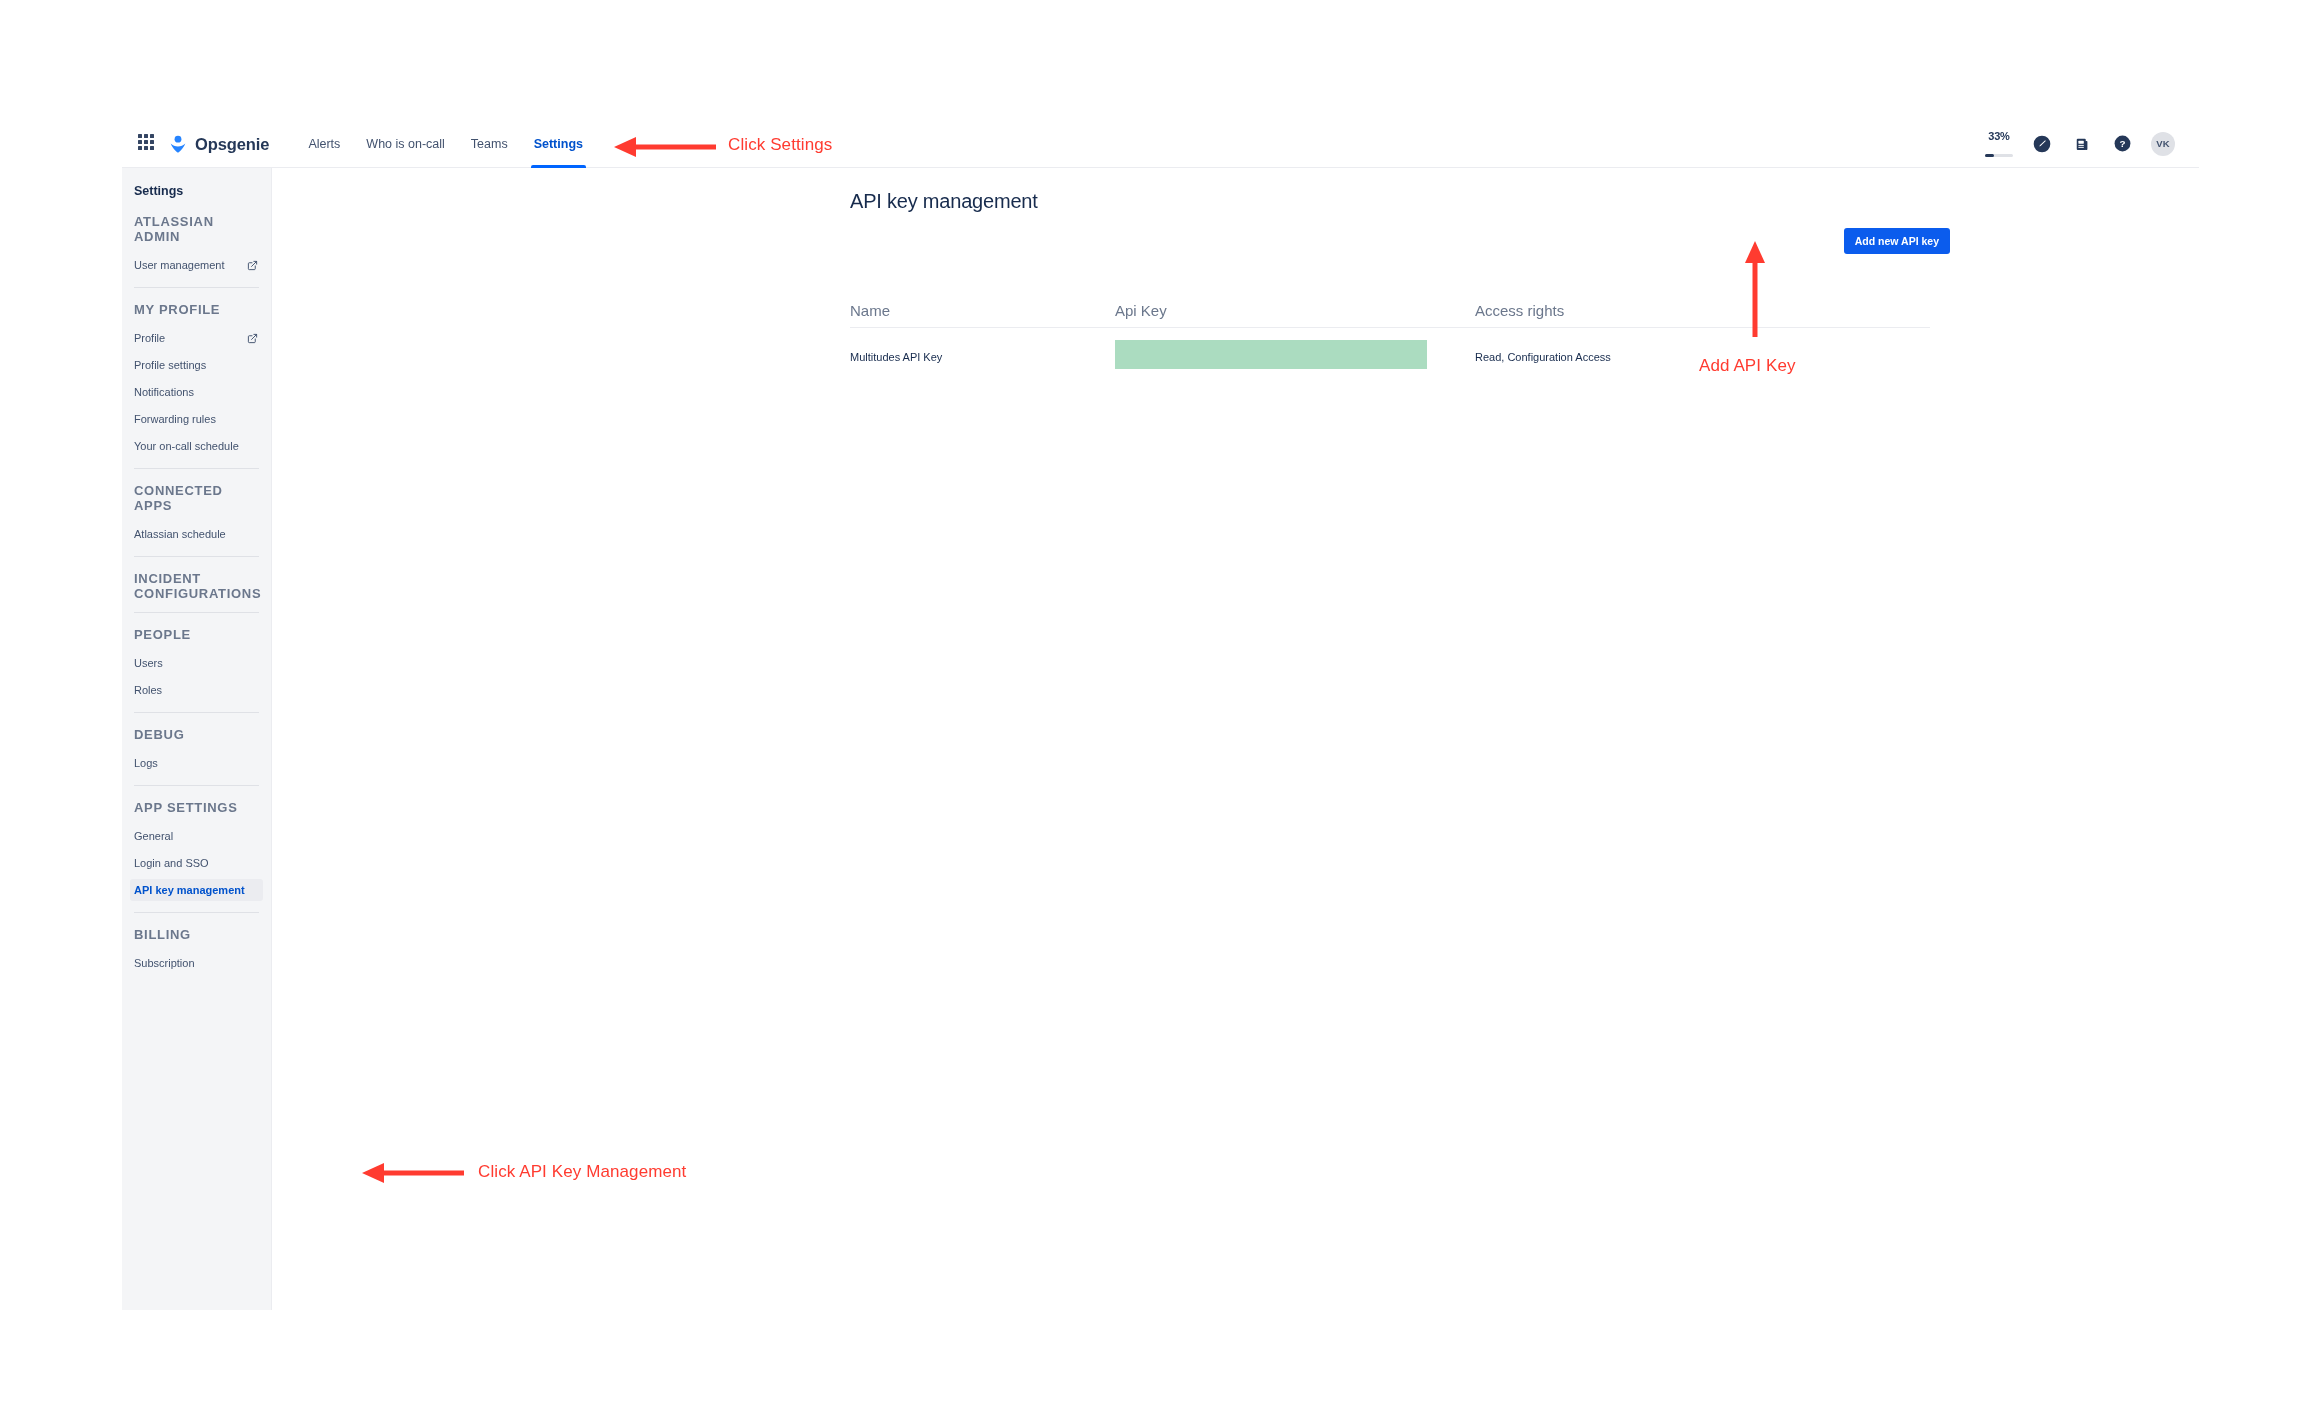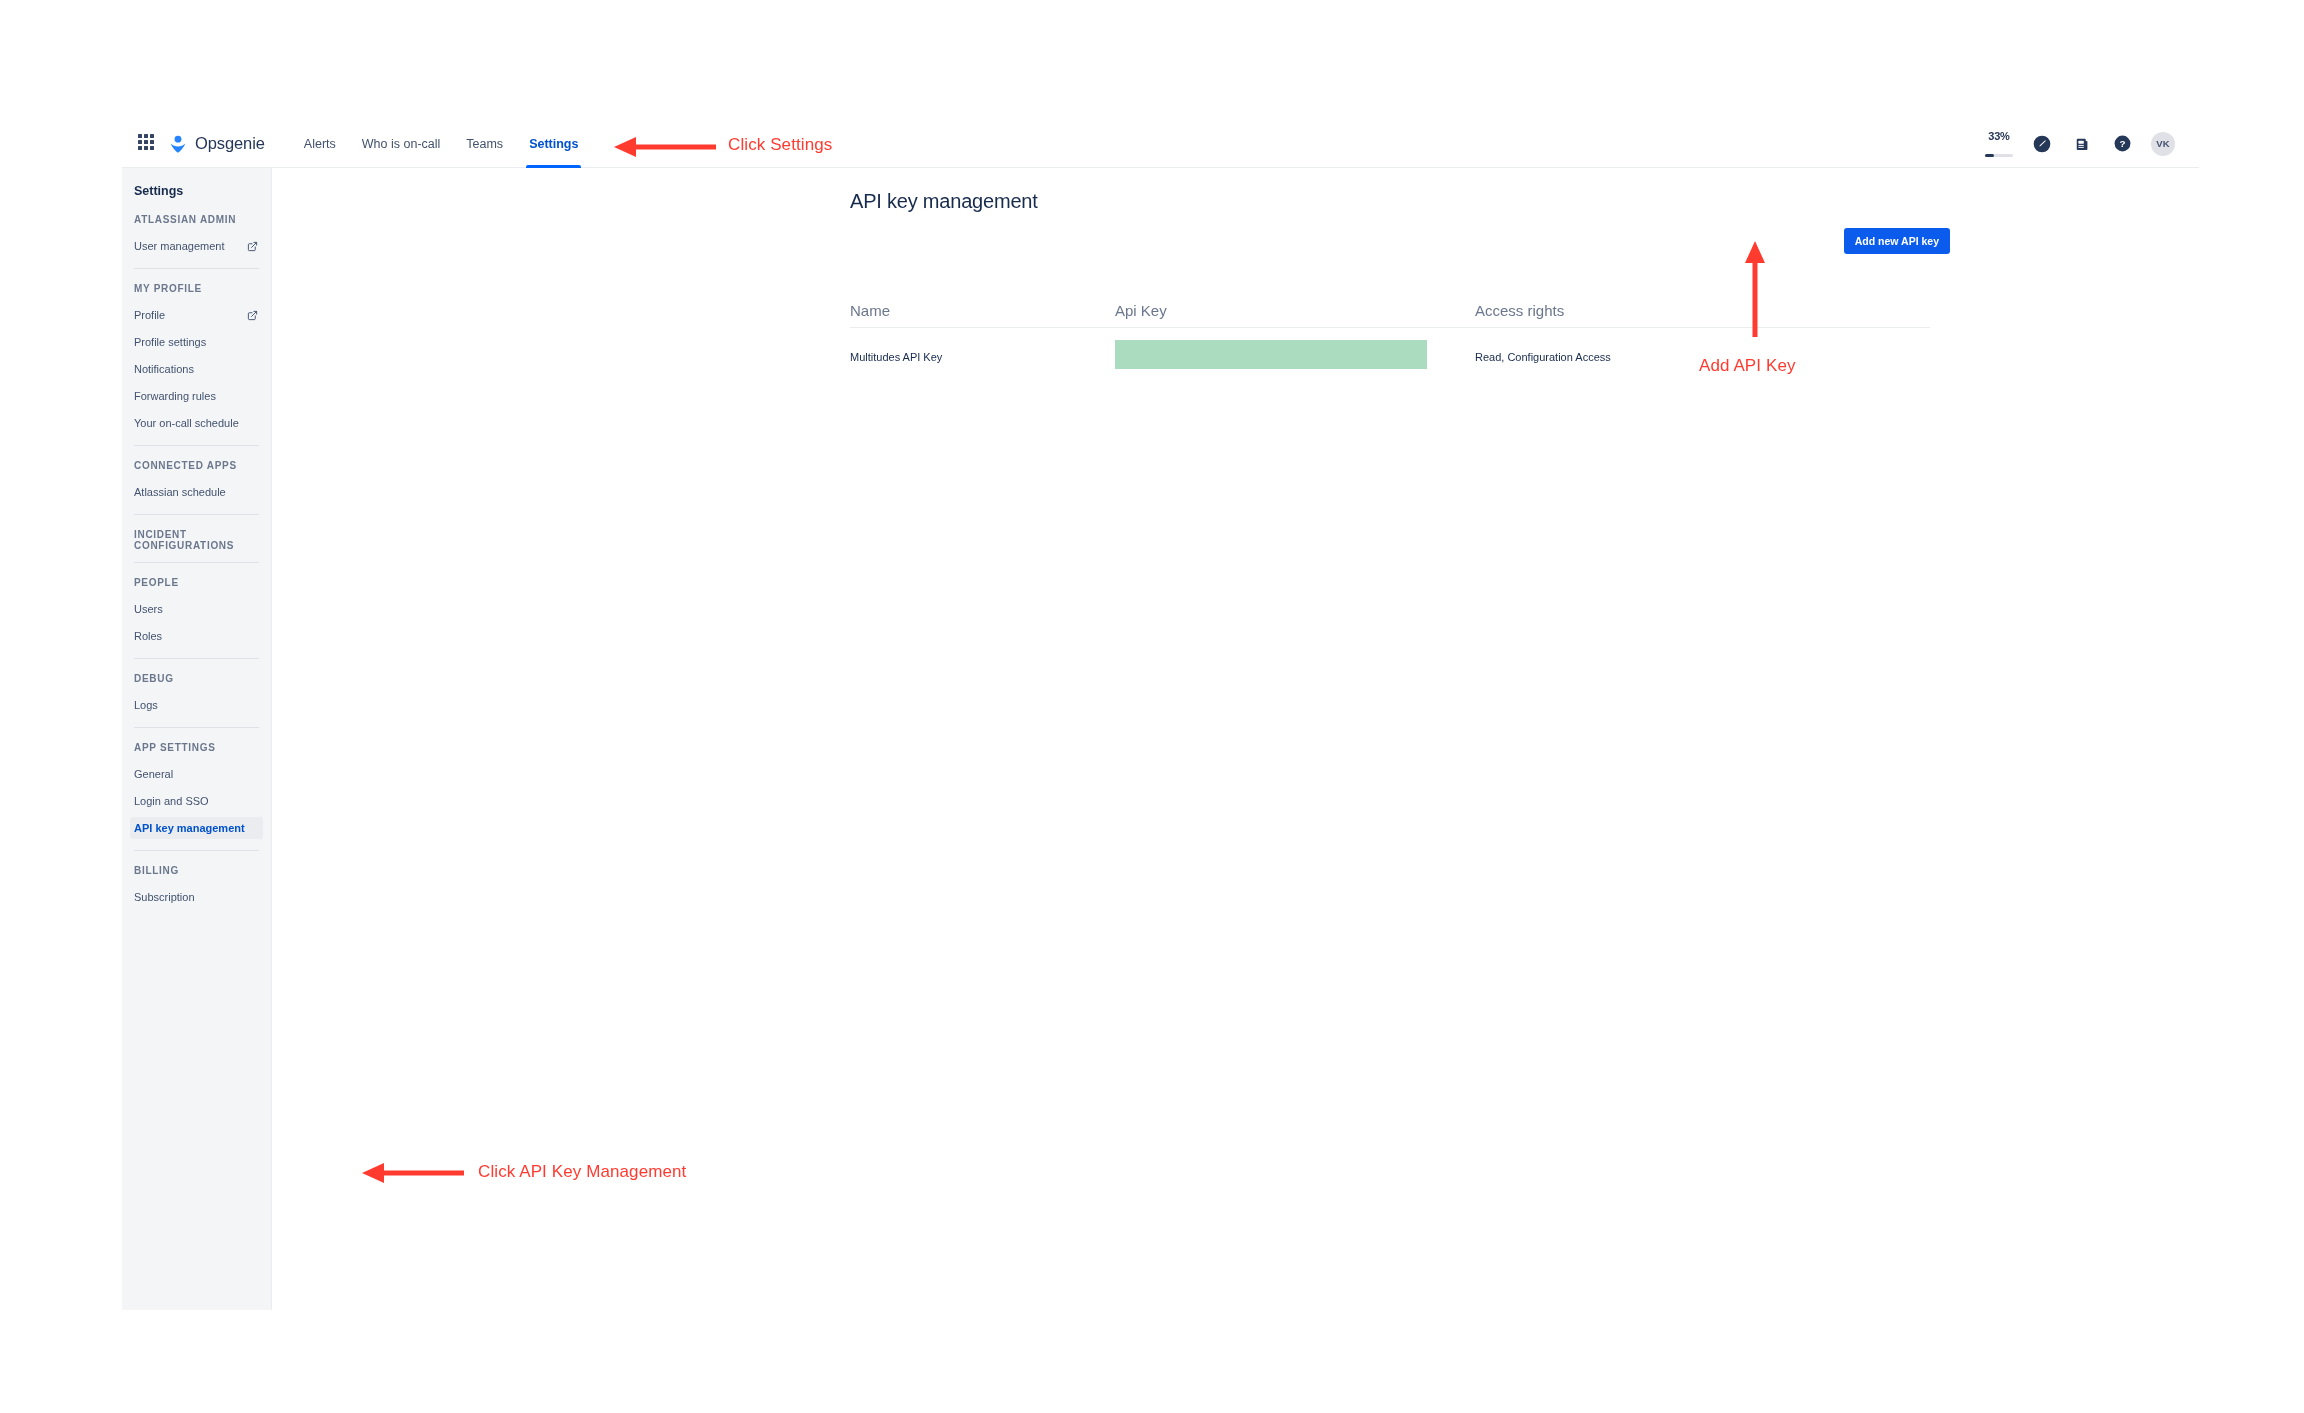--- a/index.html
+++ b/index.html
@@ -45,21 +45,21 @@
     width: 20px; height: 20px;
     display: grid;
     grid-template-columns: repeat(3, 4px);
     grid-template-rows: repeat(3, 4px);
     gap: 2px;
     margin-right: 10px;
     cursor: pointer;
   }
   .appswitcher i { background: #344563; border-radius: 0.5px; display:block; width:4px; height:4px;}
 
-  .brand { display: flex; align-items: flex-start; gap: 7px; margin-right: 26px; cursor: pointer;}
+  .brand { display: flex; align-items: flex-end; gap: 7px; margin-right: 26px; cursor: pointer; font-weight: bold;}
   .brand-mark { width: 20px; height: 20px; position: relative; }
   .brand-name {
     font-size: 16.5px;
     color: #253858;
     letter-spacing: -0.1px;
   }
 
   .navlinks { display: flex; align-items: center; height: 48px; }
   .navlink {
     font-size: 12.5px;
@@ -124,21 +124,21 @@
   }
   .side-title {
     font-size: 12.5px;
     font-weight: 700;
     color: #172b4d;
     padding: 0 12px;
     margin-bottom: 16px;
   }
   .side-group { padding: 0 8px; }
   .side-head {
-    font-size: 10px;
+    font-size: 13px;
     font-weight: 700;
     letter-spacing: 0.7px;
     color: #6b778c;
     padding: 0 4px;
     margin-bottom: 10px;
   }
   .side-item {
     display: flex;
     align-items: center;
     justify-content: space-between;

